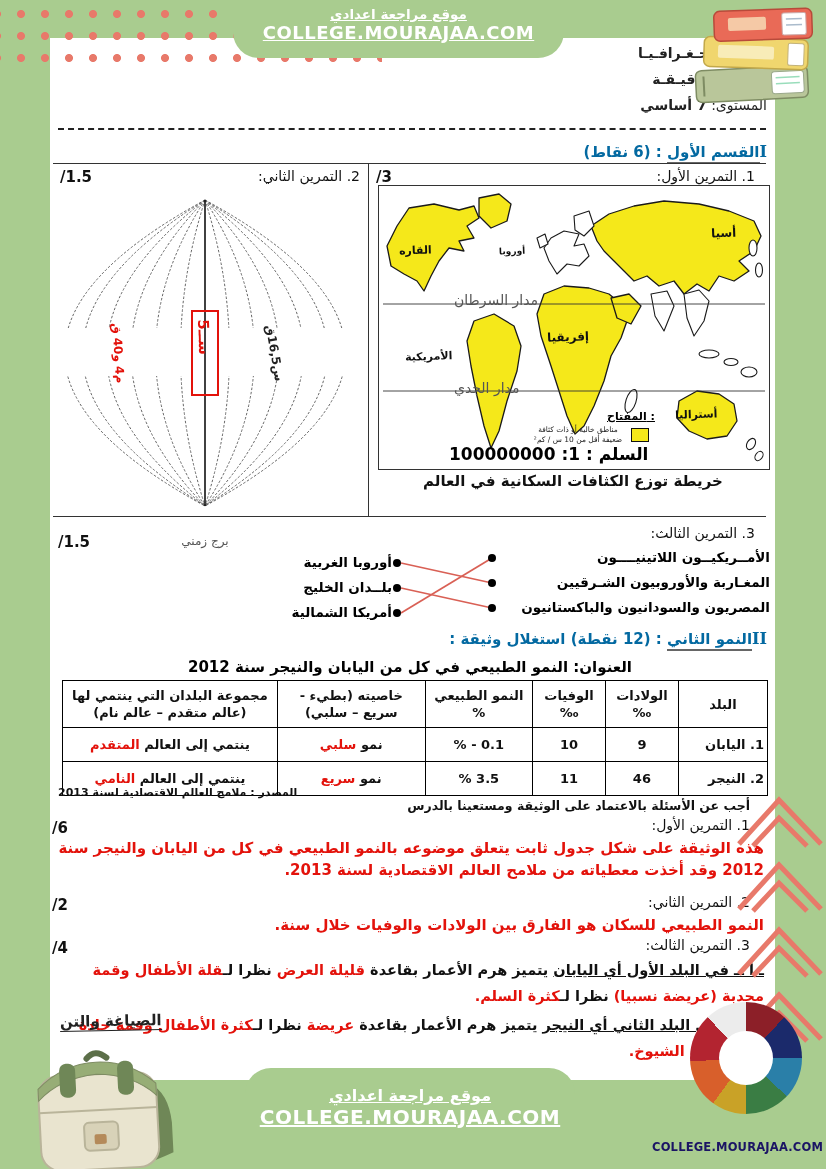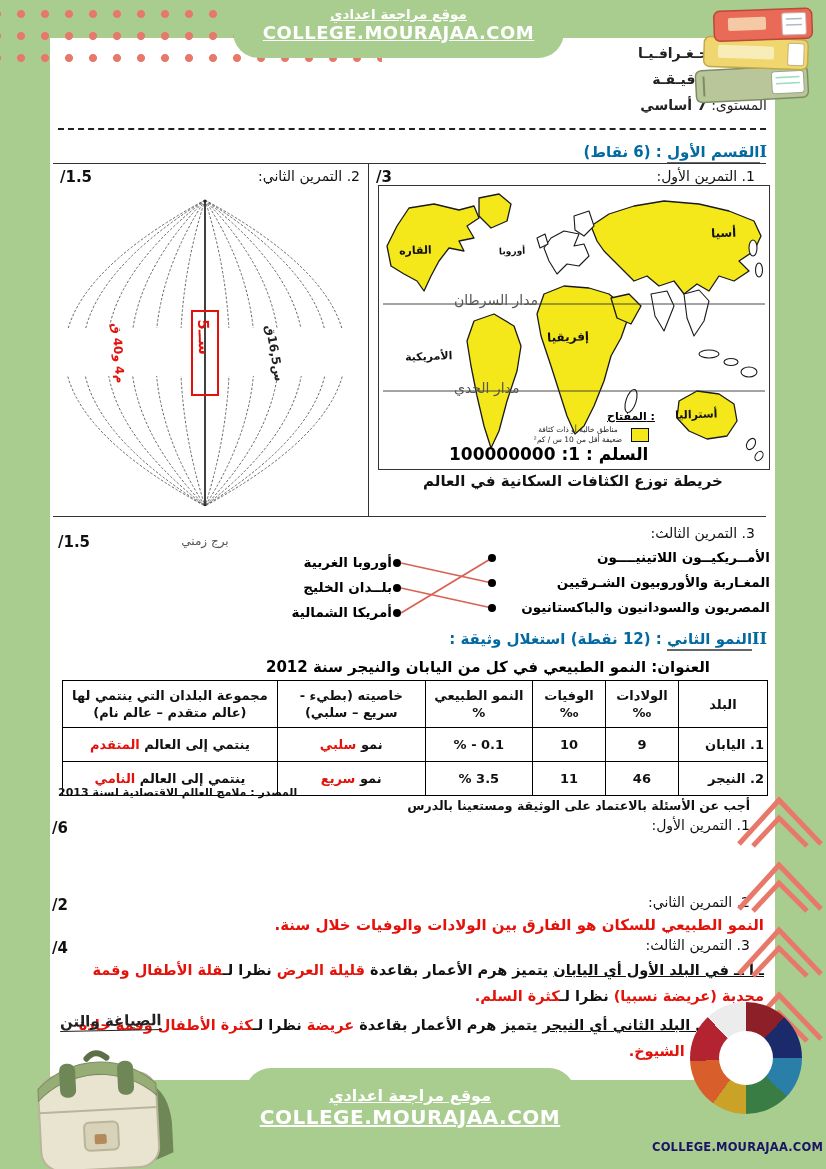--- a/index.html
+++ b/index.html
@@ -52,21 +52,21 @@
   #map-scale{position:absolute;font-size:17px;font-weight:bold;direction:rtl;white-space:nowrap;}
   #map-caption{left:330px;top:434px;width:386px;text-align:center;font-size:15px;font-weight:bold;color:#111;direction:rtl;}
   
   #globe-box{left:10px;top:150px;width:300px;height:330px;}
   .globe-label{position:absolute;white-space:nowrap;}
   
   #match{left:160px;top:505px;width:560px;height:92px;}
   #match .r-item{position:absolute;right:0;width:273px;text-align:right;direction:rtl;font-size:13.5px;font-weight:bold;line-height:25px;white-space:nowrap;}
   #match .l-item{position:absolute;left:30px;width:152px;text-align:right;direction:rtl;font-size:13.5px;font-weight:bold;line-height:25px;white-space:nowrap;}
   
-  #doc-table-title{left:60px;top:620px;width:600px;font-size:15px;font-weight:bold;direction:rtl;}
+  #doc-table-title{left:60px;top:620px;width:600px;text-align:center;font-size:15px;font-weight:bold;direction:rtl;}
   table.doc{border-collapse:collapse;width:706px;direction:rtl;padding-left:18px;}
   table.doc th,table.doc td{border:1.4px solid #000;text-align:center;vertical-align:middle;
     font-size:13px;color:#111;padding:2px 3px;}
   table.doc th{font-weight:bold;height:42px;line-height:17px;}
   table.doc td{height:29px;font-weight:bold;}
   .src{font-size:11px;font-weight:bold;color:#111;direction:rtl;}
   .instruction{font-size:12.5px;font-weight:bold;color:#111;direction:rtl;text-align:right;}
   .answer{font-size:15px;font-weight:bold;color:#e3120b;direction:rtl;text-align:right;line-height:22px;}
   .mixed{font-size:14.5px;direction:rtl;text-align:right;line-height:26px;color:#111;font-weight:bold;}
   .mixed .blk-u{color:#111;text-decoration:underline;}
@@ -248,20 +248,21 @@
         </tr>
       </tbody>
         </table>
     </div>
     <div class="abs src" style="left:8px;top:748px;">المصدر : ملامح العالم الاقتصادية لسنة 2013</div>
 
     <div class="abs instruction" style="right:25px;top:760px;">أجب عن الأسئلة بالاعتماد على الوثيقة ومستعينا بالدرس</div>
 
     <div class="abs ex-title rtl" style="right:25px;top:779px;">1. التمرين الأول:</div>
     <div class="abs score" style="left:2px;top:781px;">/6</div>
+    <div class="abs answer" style="left:6px;top:799px;width:708px;">هذه الوثيقة على شكل جدول ثابت يتعلق موضوعه بالنمو الطبيعي في كل من اليابان والنيجر سنة 2012 وقد أخذت معطياته من ملامح العالم الاقتصادية لسنة 2013.</div>
 
     <div class="abs ex-title rtl" style="right:25px;top:856px;">2. التمرين الثاني:</div>
     <div class="abs score" style="left:2px;top:858px;">/2</div>
     <div class="abs answer" style="left:6px;top:876px;width:708px;">النمو الطبيعي للسكان هو الفارق بين الولادات والوفيات خلال سنة.</div>
 
     <div class="abs ex-title rtl" style="right:25px;top:899px;">3. التمرين الثالث:</div>
     <div class="abs score" style="left:2px;top:901px;">/4</div>
     <div class="abs mixed" style="left:6px;top:919px;width:708px;">
       <span class="blk-u">ـ أ ــ في البلد الأول أي اليابان</span><span> يتميز هرم الأعمار بقاعدة </span><span class="r">قليلة العرض</span><span> نظرا لـ</span><span class="r">قلة الأطفال</span><span class="r"> وقمة محدبة (عريضة نسبيا)</span><span> نظرا لـ</span><span class="r">كثرة السلم.</span>
     </div>

